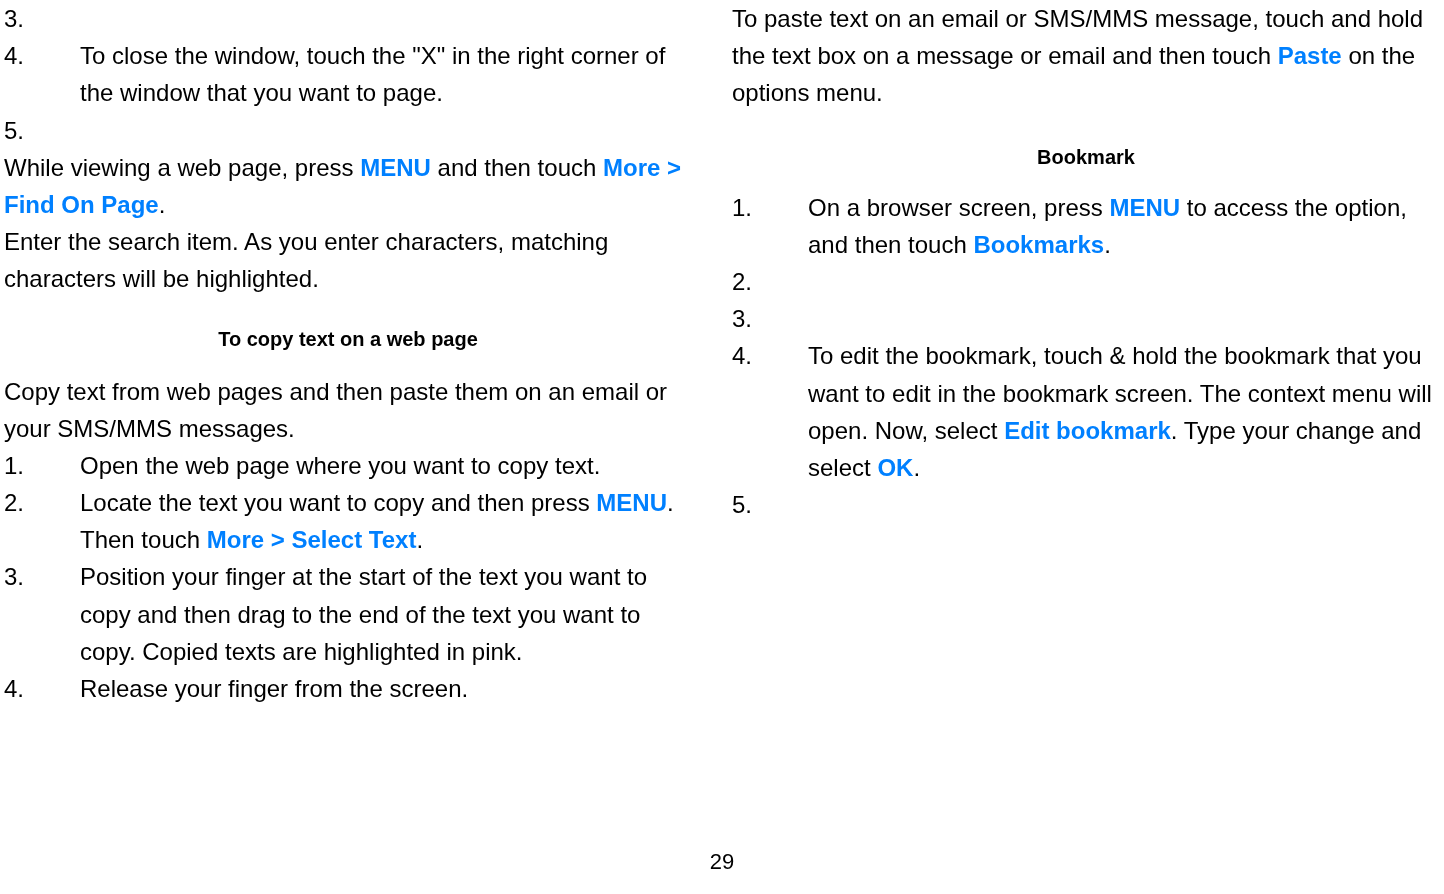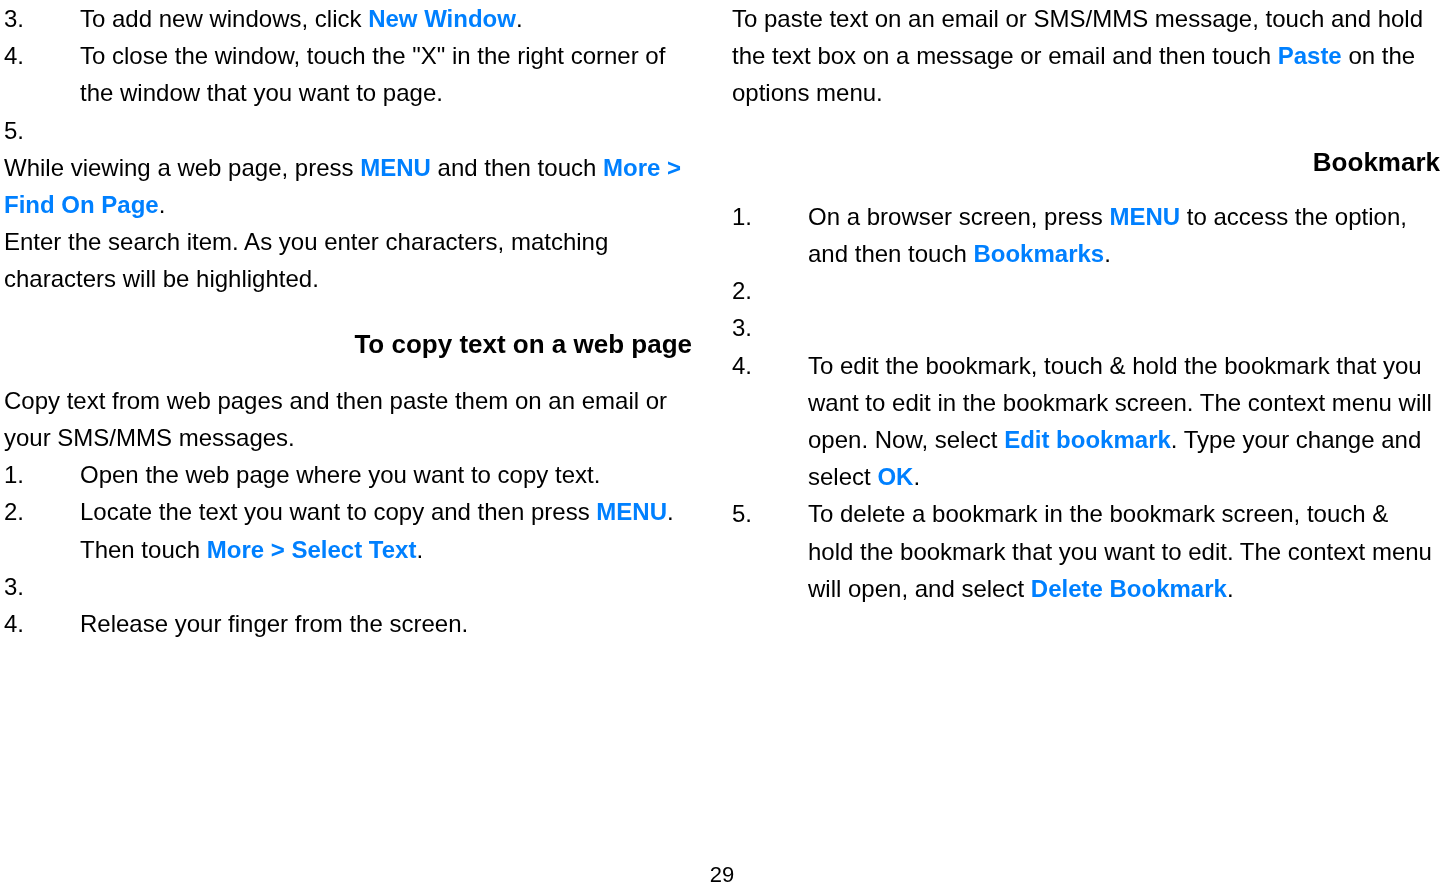--- a/index.html
+++ b/index.html
@@ -30,53 +30,52 @@
     margin-bottom: 0;
   }
   .ol-num {
     width: 76px;
     flex-shrink: 0;
   }
   .ol-body {
     flex: 1;
   }
   h2 {
-    font-size: 26px;
+    font-size: 20px;
     font-weight: bold;
-    text-align: right;
+    text-align: center;
     margin: 26px 0 18px 0;
   }
   .para {
     margin: 0 0 0 0;
   }
   .blue { color: #0080ff; font-weight: bold; }
   .pagenum {
     position: absolute;
-    bottom: 2px;
+    bottom: 15px;
     left: 0;
     width: 100%;
     text-align: center;
     font-size: 22px;
   }
   .bookmark-title {
     margin-top: 30px;
     margin-bottom: 16px;
   }
 </style>
 </head>
 <body>
 
 <div class="columns">
 
   <div class="col col-left">
 
     <div id="windows-list">
         <div class="ol-item">
           <div class="ol-num">3.</div>
-          <div class="ol-body"><span>To add new windows, click </span><span class="blue">New Window</span><span>.</span></div>
         </div>
         <div class="ol-item">
           <div class="ol-num">4.</div>
           <div class="ol-body"><span>To close the window, touch the "X" in the right corner of the window that you want to page.</span></div>
         </div>
         <div class="ol-item">
           <div class="ol-num">5.</div>
         </div>
       </div>
 
@@ -92,20 +91,21 @@
         <div class="ol-item">
           <div class="ol-num">1.</div>
           <div class="ol-body"><span>Open the web page where you want to copy text.</span></div>
         </div>
         <div class="ol-item">
           <div class="ol-num">2.</div>
           <div class="ol-body"><span>Locate the text you want to copy and then press </span><span class="blue">MENU</span><span>. Then touch </span><span class="blue">More &gt; Select Text</span><span>.</span></div>
         </div>
         <div class="ol-item">
           <div class="ol-num">3.</div>
+          <div class="ol-body"><span>Position your finger at the start of the text you want to copy and then drag to the end of the text you want to copy. Copied texts are highlighted in pink.</span></div>
         </div>
         <div class="ol-item">
           <div class="ol-num">4.</div>
           <div class="ol-body"><span>Release your finger from the screen.</span></div>
         </div>
       </div>
 
   </div>
 
   <div class="col col-right">
@@ -124,21 +124,20 @@
         </div>
         <div class="ol-item">
           <div class="ol-num">3.</div>
         </div>
         <div class="ol-item">
           <div class="ol-num">4.</div>
           <div class="ol-body"><span>To edit the bookmark, touch &amp; hold the bookmark that you want to edit in the bookmark screen. The context menu will open. Now, select </span><span class="blue">Edit bookmark</span><span>. Type your change and select </span><span class="blue">OK</span><span>.</span></div>
         </div>
         <div class="ol-item">
           <div class="ol-num">5.</div>
-          <div class="ol-body"><span>To delete a bookmark in the bookmark screen, touch &amp; hold the bookmark that you want to edit. The context menu will open, and select </span><span class="blue">Delete Bookmark</span><span>.</span></div>
         </div>
       </div>
 
   </div>
 
 </div>
 
 <div class="pagenum">29</div>
 
 </body></html>

